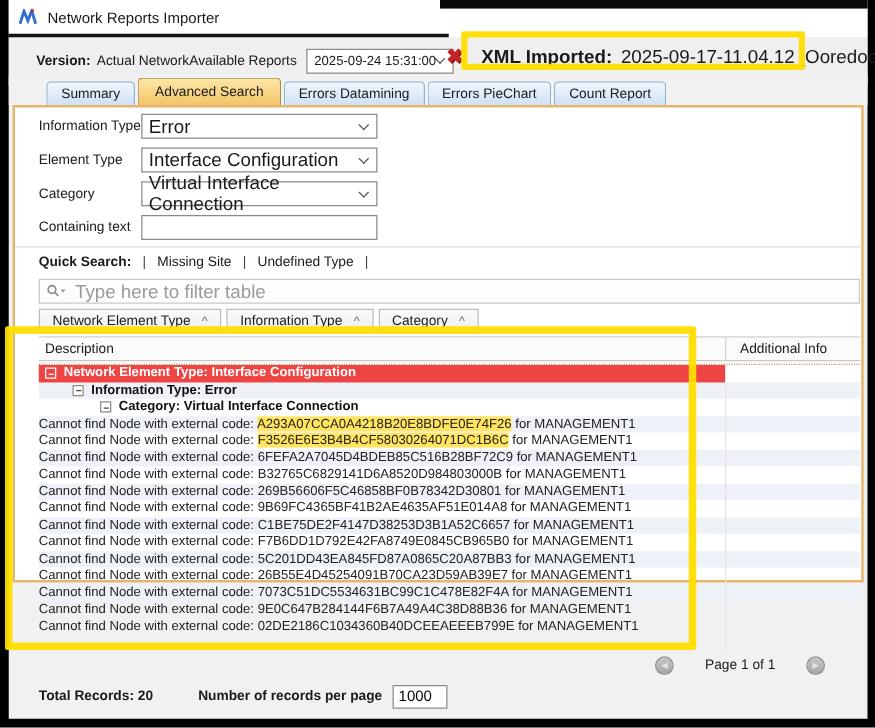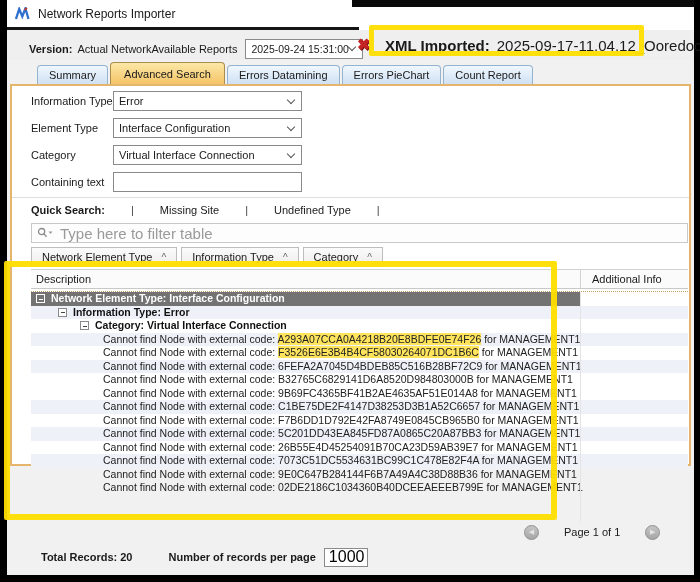--- a/index.html
+++ b/index.html
@@ -22,62 +22,62 @@
   .xml-group { position:absolute; left:378px; top:7px; display:flex; align-items:center; gap:7px; font-size:15px; white-space:nowrap; }
 
   .tabstrip { position:absolute; left:0; top:60px; width:687px; height:24px; background:#f1f1f1; display:flex; align-items:flex-end; padding-left:30px; }
   .tab { font-size:11px; padding:3px 11px 3px; background:linear-gradient(#f0f7fe,#cfe1f3); border:1px solid #94b3cf; border-bottom:none; border-radius:4px 4px 0 0; margin-right:2px; cursor:pointer; white-space:nowrap; }
   .tab.active { background:linear-gradient(#fce8a6,#f4c468); border-color:#a98d4e; padding:5px 13px 4px; position:relative; z-index:3; }
 
   .panel { position:absolute; left:3px; top:84px; width:681px; height:382px; background:#fff; border:2px solid #e5b56e; }
 
   .frow { position:absolute; left:19px; height:20px; display:flex; align-items:center; font-size:11px; }
   .frow .flabel { width:82px; flex:none; }
-  .field { position:relative; width:189px; height:20px; background:#fff; border:1px solid #8a8a8a; display:flex; align-items:center; padding-left:5px; font-size:11px; margin-left:0; cursor:default; }
+  .field { position:relative; width:189px; height:20px; background:#fff; border:1px solid #8a8a8a; display:flex; align-items:center; padding-left:5px; font-size:15px; margin-left:0; cursor:default; }
   .field.textonly { cursor:text; }
   .frow .field { position:absolute; left:82px; top:0; }
 
   .form-divider { position:absolute; left:0; top:111px; width:677px; height:1px; background:#dedede; }
-  .qsearch { position:absolute; left:19px; top:116px; height:16px; display:flex; align-items:center; gap:26px; font-size:11px; }
+  .qsearch { position:absolute; left:19px; top:116px; height:16px; display:flex; align-items:center; gap:9px; font-size:11px; }
   .qsearch .sep { color:#444; }
   .qlink { cursor:pointer; }
 
   .filterbox { position:absolute; left:19px; top:137px; width:657px; height:20px; background:#fdfdfd; border:1px solid #c9c9c9; display:flex; align-items:center; gap:6px; padding-left:5px; cursor:text; }
   .filterbox .ph { color:#9a9a9a; font-size:15px; }
 
   .chips { position:absolute; left:19px; top:161px; height:20px; display:flex; }
   .chip { display:flex; align-items:center; gap:9px; font-size:11px; padding:1px 10px; border:1px solid #bdbdbd; background:linear-gradient(#fbfbfb,#ececec); margin-right:4px; cursor:pointer; }
   .chip .caret { color:#666; font-size:10px; }
 
   .thead { position:absolute; left:19px; top:183px; width:657px; height:20px; background:#fbfbfb; border-top:1px solid #d2d2d2; border-bottom:1px solid #c8c8c8; font-size:11px; }
   .thead .c1 { position:absolute; left:5px; top:3px; }
   .thead .c2 { position:absolute; left:561px; top:3px; }
   .thead .vsep { position:absolute; left:549px; top:0; bottom:0; width:1px; background:#d2d2d2; }
 
   .rows { position:absolute; left:19px; top:205px; width:657px; height:230px; border-top:1px dotted #c2a168; }
   .trow { height:13.5px; line-height:13.5px; font-size:10.5px; color:#222; display:flex; align-items:center; white-space:nowrap; overflow:hidden; }
   .trow.stripe { background:#eef1f8; }
-  .trow.sel { background:#737373; color:#fff; font-weight:bold; width:549px; position:relative; z-index:2; }
+  .trow.sel { background:#ef4444; color:#fff; font-weight:bold; width:549px; position:relative; z-index:2; }
   .trow.boldrow { font-weight:bold; color:#111; }
   .tg { width:9px; height:9px; border:1px solid #8a8a8a; background:#fff; position:relative; flex:none; margin-right:6px; }
   .tg::after { content:''; position:absolute; left:1.5px; right:1.5px; top:3.3px; height:1.2px; background:#444; }
   .tg.w { border-color:#fff; background:transparent; }
   .tg.w::after { background:#fff; }
   .ind1 { margin-left:5px; } .ind2 { margin-left:27px; } .ind3 { margin-left:49px; }
-  .rowtext { padding-left:72px; }
+  .rowtext { }
   .hl { background:#ffe45c; }
   .col-sep { position:absolute; left:549px; top:0; bottom:0; width:1px; background:#e4e4e4; z-index:1; }
 
   .pager { position:absolute; left:512px; top:437px; height:18px; display:flex; align-items:center; gap:25px; font-size:11px; }
   .pcirc { width:15px; height:15px; border-radius:50%; background:linear-gradient(#c6c6c6,#a6a6a6); border:1px solid #8f8f8f; display:flex; align-items:center; justify-content:center; font-size:7px; color:#e3e3e3; cursor:pointer; }
 
-  .footer { position:absolute; left:29px; top:460px; height:22px; display:flex; align-items:center; font-size:11px; }
+  .footer { position:absolute; left:19px; top:460px; height:22px; display:flex; align-items:center; font-size:11px; }
   .footer .tr { font-weight:bold; }
   .footer .pp { font-weight:bold; margin-left:36px; }
-  .ppinput { width:44px; height:19px; border:1px solid #8a8a8a; font-size:16px; font-family:"Liberation Sans",sans-serif; padding-left:4px; margin-left:8px; }
+  .ppinput { width:44px; height:19px; border:1px solid #8a8a8a; font-size:12px; font-family:"Liberation Sans",sans-serif; padding-left:4px; margin-left:8px; }
 
   .anno { position:absolute; border:6px solid rgba(255,222,0,0.95); border-radius:2px; pointer-events:none; z-index:10; }
   .anno-xml { left:369px; top:25px; width:275px; height:31px; border-width:5px; }
   .anno-big { left:4px; top:261px; width:553px; height:259px; }
 </style>
 </head>
 <body>
 
 <div id="screen">
   <div class="window">
@@ -209,20 +209,23 @@
             </div>
             <div class="trow">
               <span class="rowtext">Cannot find Node with external code: <span class="hl">F3526E6E3B4B4CF58030264071DC1B6C</span> for MANAGEMENT1</span>
             </div>
             <div class="trow stripe">
               <span class="rowtext">Cannot find Node with external code: <span>6FEFA2A7045D4BDEB85C516B28BF72C9</span> for MANAGEMENT1</span>
             </div>
             <div class="trow">
               <span class="rowtext">Cannot find Node with external code: <span>B32765C6829141D6A8520D984803000B</span> for MANAGEMENT1</span>
             </div>
+            <div class="trow stripe">
+              <span class="rowtext">Cannot find Node with external code: <span>269B56606F5C46858BF0B78342D30801</span> for MANAGEMENT1</span>
+            </div>
             <div class="trow">
               <span class="rowtext">Cannot find Node with external code: <span>9B69FC4365BF41B2AE4635AF51E014A8</span> for MANAGEMENT1</span>
             </div>
             <div class="trow stripe">
               <span class="rowtext">Cannot find Node with external code: <span>C1BE75DE2F4147D38253D3B1A52C6657</span> for MANAGEMENT1</span>
             </div>
             <div class="trow">
               <span class="rowtext">Cannot find Node with external code: <span>F7B6DD1D792E42FA8749E0845CB965B0</span> for MANAGEMENT1</span>
             </div>
             <div class="trow stripe">

